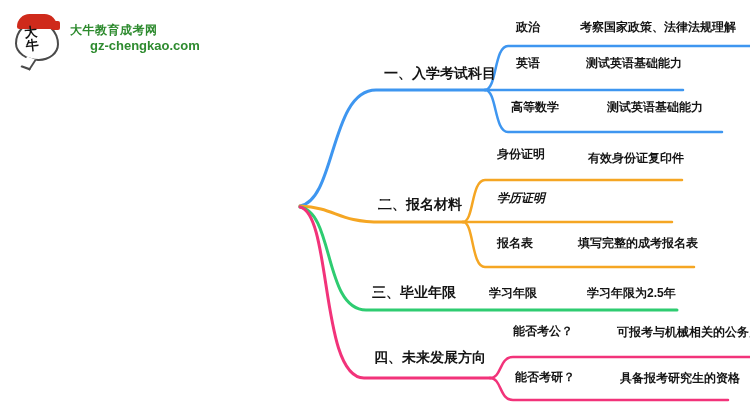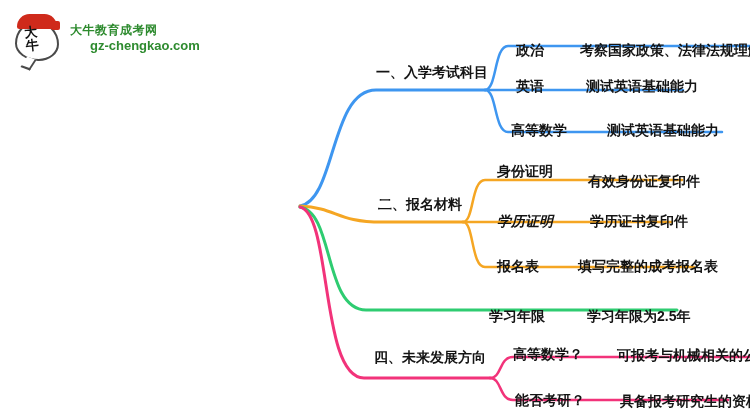--- a/index.html
+++ b/index.html
@@ -7,32 +7,32 @@
     position:relative;width:750px;height:410px;background:#ffffff;overflow:hidden;
     font-family:"Liberation Sans","DejaVu Sans",sans-serif;color:#141414;
   }
   .lines{position:absolute;left:0;top:0;}
   .lines path{fill:none;stroke-linecap:round;stroke-linejoin:round;}
   .lines path.main{stroke-width:3;}
   .lines path.child{stroke-width:2.5;}
   .t{position:absolute;white-space:nowrap;font-weight:600;line-height:1.15;}
   .root-title{left:5px;top:196px;font-size:13px;font-weight:600;}
   .blabel{font-size:14px;}
-  .slabel,.sdesc{font-size:14px;margin-top:21px;}
+  .slabel,.sdesc{font-size:12px;}
   
-  .b1l{left:376px;top:65px;font-family:Liberation Mono, monospace;}
+  .b1l{left:384px;top:65px;}
   .b2l{left:378px;top:196px;}
   .b3l{left:372px;top:284px;}
   .b4l{left:374px;top:349px;}
   
   .b1c1l{left:516px;top:21px;} .b1c1d{left:580px;top:21px;}
   .b1c2l{left:516px;top:57px;} .b1c2d{left:586px;top:57px;}
   .b1c3l{left:511px;top:101px;} .b1c3d{left:607px;top:101px;}
   
-  .b2c1l{left:497px;top:142px;} .b2c1d{left:588px;top:152px;}
+  .b2c1l{left:497px;top:148px;} .b2c1d{left:588px;top:152px;}
   .b2c2l{left:497px;top:192px;font-style:italic;} .b2c2d{left:590px;top:192px;}
   .b2c3l{left:497px;top:237px;} .b2c3d{left:578px;top:237px;}
   
   .b3c1l{left:489px;top:287px;} .b3c1d{left:587px;top:287px;}
   
   .b4c1l{left:513px;top:325px;} .b4c1d{left:617px;top:326px;}
   .b4c2l{left:515px;top:371px;} .b4c2d{left:620px;top:372px;}
   
   .logo{position:absolute;left:14px;top:14px;display:flex;align-items:center;gap:8px;}
   .logo-mark{position:relative;width:48px;height:50px;flex:0 0 auto;}
@@ -82,37 +82,37 @@
     </div>
     <div class="logo-text">
       <div class="logo-title">大牛教育成考网</div>
       <div class="logo-domain">gz-chengkao.com</div>
     </div>
   </div>
 
 
   <div class="t blabel b1l">一、入学考试科目</div>
   <div class="t blabel b2l">二、报名材料</div>
+  <div class="t blabel b3l">三、毕业年限</div>
   <div class="t blabel b4l">四、未来发展方向</div>
 
   <div class="t slabel b1c1l">政治</div>
   <div class="t sdesc b1c1d">考察国家政策、法律法规理解</div>
   <div class="t slabel b1c2l">英语</div>
   <div class="t sdesc b1c2d">测试英语基础能力</div>
   <div class="t slabel b1c3l">高等数学</div>
   <div class="t sdesc b1c3d">测试英语基础能力</div>
 
   <div class="t slabel b2c1l">身份证明</div>
   <div class="t sdesc b2c1d">有效身份证复印件</div>
   <div class="t slabel b2c2l">学历证明</div>
-  <div class="t sdesc b2c2d">学历证书复印件</div>
   <div class="t slabel b2c3l">报名表</div>
   <div class="t sdesc b2c3d">填写完整的成考报名表</div>
 
   <div class="t slabel b3c1l">学习年限</div>
   <div class="t sdesc b3c1d">学习年限为2.5年</div>
 
-  <div class="t slabel b4c1l">高等数学？</div>
+  <div class="t slabel b4c1l">能否考公？</div>
   <div class="t sdesc b4c1d">可报考与机械相关的公务员</div>
   <div class="t slabel b4c2l">能否考研？</div>
   <div class="t sdesc b4c2d">具备报考研究生的资格</div>
 
 </div>
 
 </body></html>

